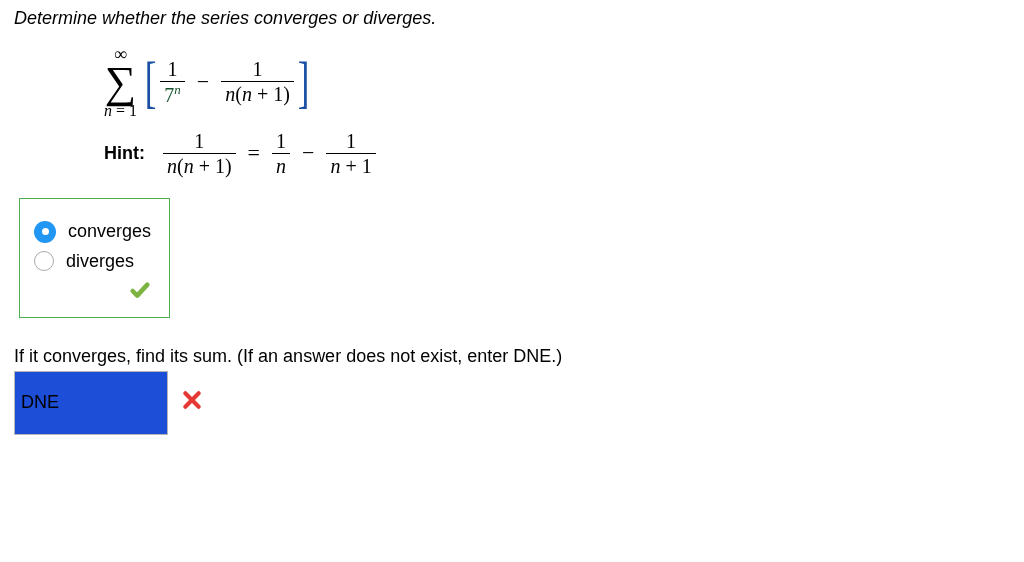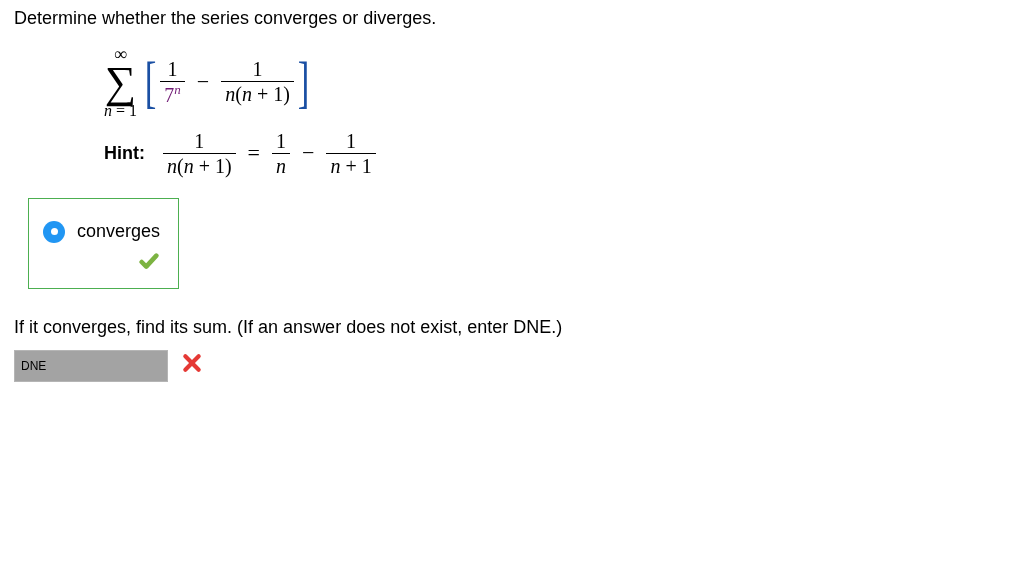--- a/index.html
+++ b/index.html
@@ -7,20 +7,21 @@
     font-size: 18px;
     color: #000;
     background: #fff;
     margin: 0;
     padding: 8px 14px;
     width: 1024px;
     box-sizing: border-box;
   }
   .question-text {
     margin-bottom: 16px;
+    font-style: italic;
   }
   .math-block {
     padding-left: 90px;
     margin-bottom: 20px;
   }
   .math-row {
     display: flex;
     align-items: center;
     margin-bottom: 10px;
   }
@@ -72,36 +73,36 @@
     border-top: 1.5px solid #000;
   }
   .ital { font-style: italic; }
   .sup { font-size: 0.65em; vertical-align: super; font-style: italic; }
   .op {
     font-family: "Times New Roman", serif;
     font-size: 22px;
     margin: 0 8px;
   }
   .red-den {
-    color: #701a75;
+    color: #14532d;
     font-family: Liberation Serif, serif;
   }
   .hint-row {
     display: flex;
   }
   .hint-label {
     font-weight: bold;
     margin-right: 14px;
   }
   .answer-box {
     border: 1px solid #4caf50;
     padding: 14px 18px 10px 14px;
     display: inline-block;
     margin-bottom: 28px;
-    margin-left: 14px;
+    margin-left: 5px;
   }
   .option {
     display: flex;
     align-items: center;
     margin: 8px 0;
   }
   .radio {
     width: 20px;
     height: 20px;
     border-radius: 50%;
@@ -123,34 +124,34 @@
     width: 7px;
     height: 7px;
     background: #fff;
     border-radius: 50%;
   }
   .check-svg {
     text-align: right;
     margin-top: 8px;
   }
   .part2 {
-    margin-bottom: 12px;
+    margin-bottom: 4px;
   }
   .input-row {
     display: flex;
     align-items: center;
   }
   .textinput {
     width: 140px;
     height: 26px;
     border: 1px solid #b5b5b5;
-    background: #a3a3a3;
-    font-size: 12px;
+    background: #1d4ed8;
+    font-size: 18px;
     font-family: Verdana, sans-serif;
-    padding: 2px 6px;
+    padding: 18px 6px;
     box-sizing: content-box;
   }
   .x-mark {
     margin-left: 14px;
   }
 </style>
 </head>
 <body>
 
 
@@ -194,20 +195,24 @@
       <span class="frac-den"><span class="ital">n</span><span> + 1</span></span>
     </span>
   </div>
 </div>
 
 <div class="answer-box">
   <div class="option">
     <span class="radio selected"></span>
     <span>converges</span>
   </div>
+  <div class="option">
+    <span class="radio"></span>
+    <span>diverges</span>
+  </div>
   <div class="check-svg">
     <svg width="22" height="22" viewBox="0 0 24 24">
       <path d="M4 12 L9 17 L20 5" stroke="#7cb342" stroke-width="5" fill="none" stroke-linecap="round" stroke-linejoin="round"></path>
     </svg>
   </div>
 </div>
 
 <div class="part2">If it converges, find its sum. (If an answer does not exist, enter DNE.)</div>
 
 <div class="input-row">

